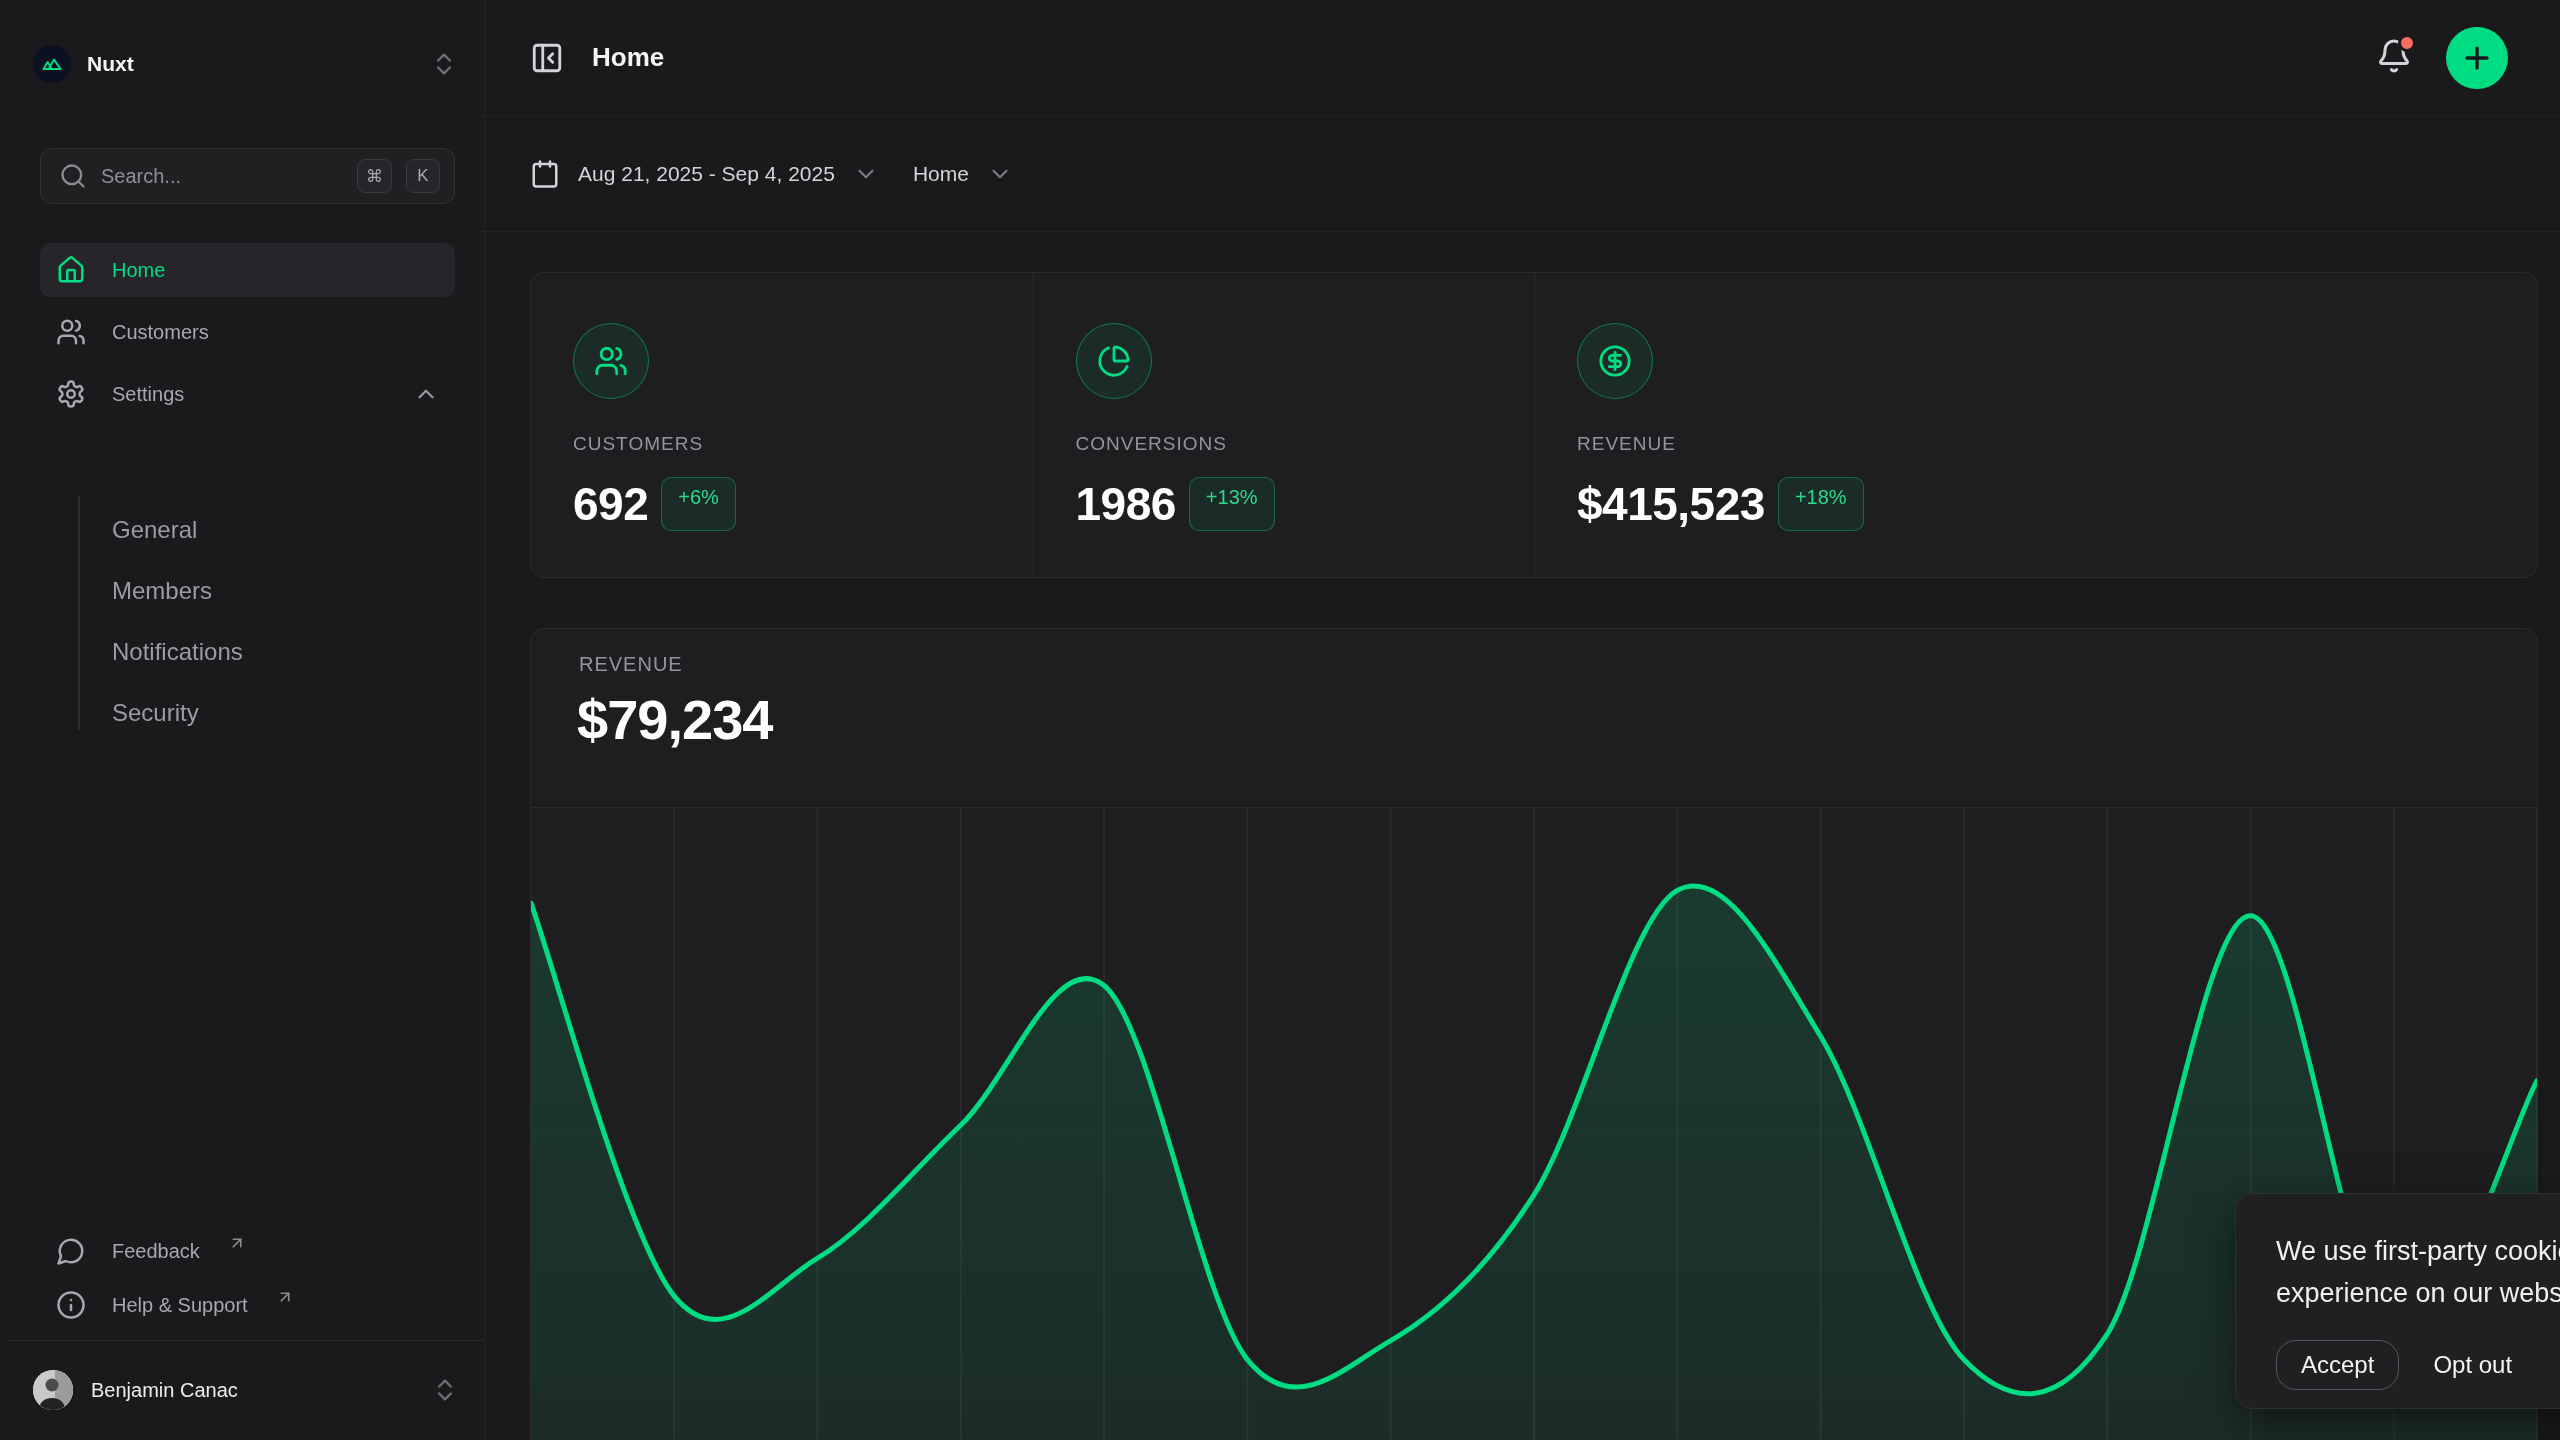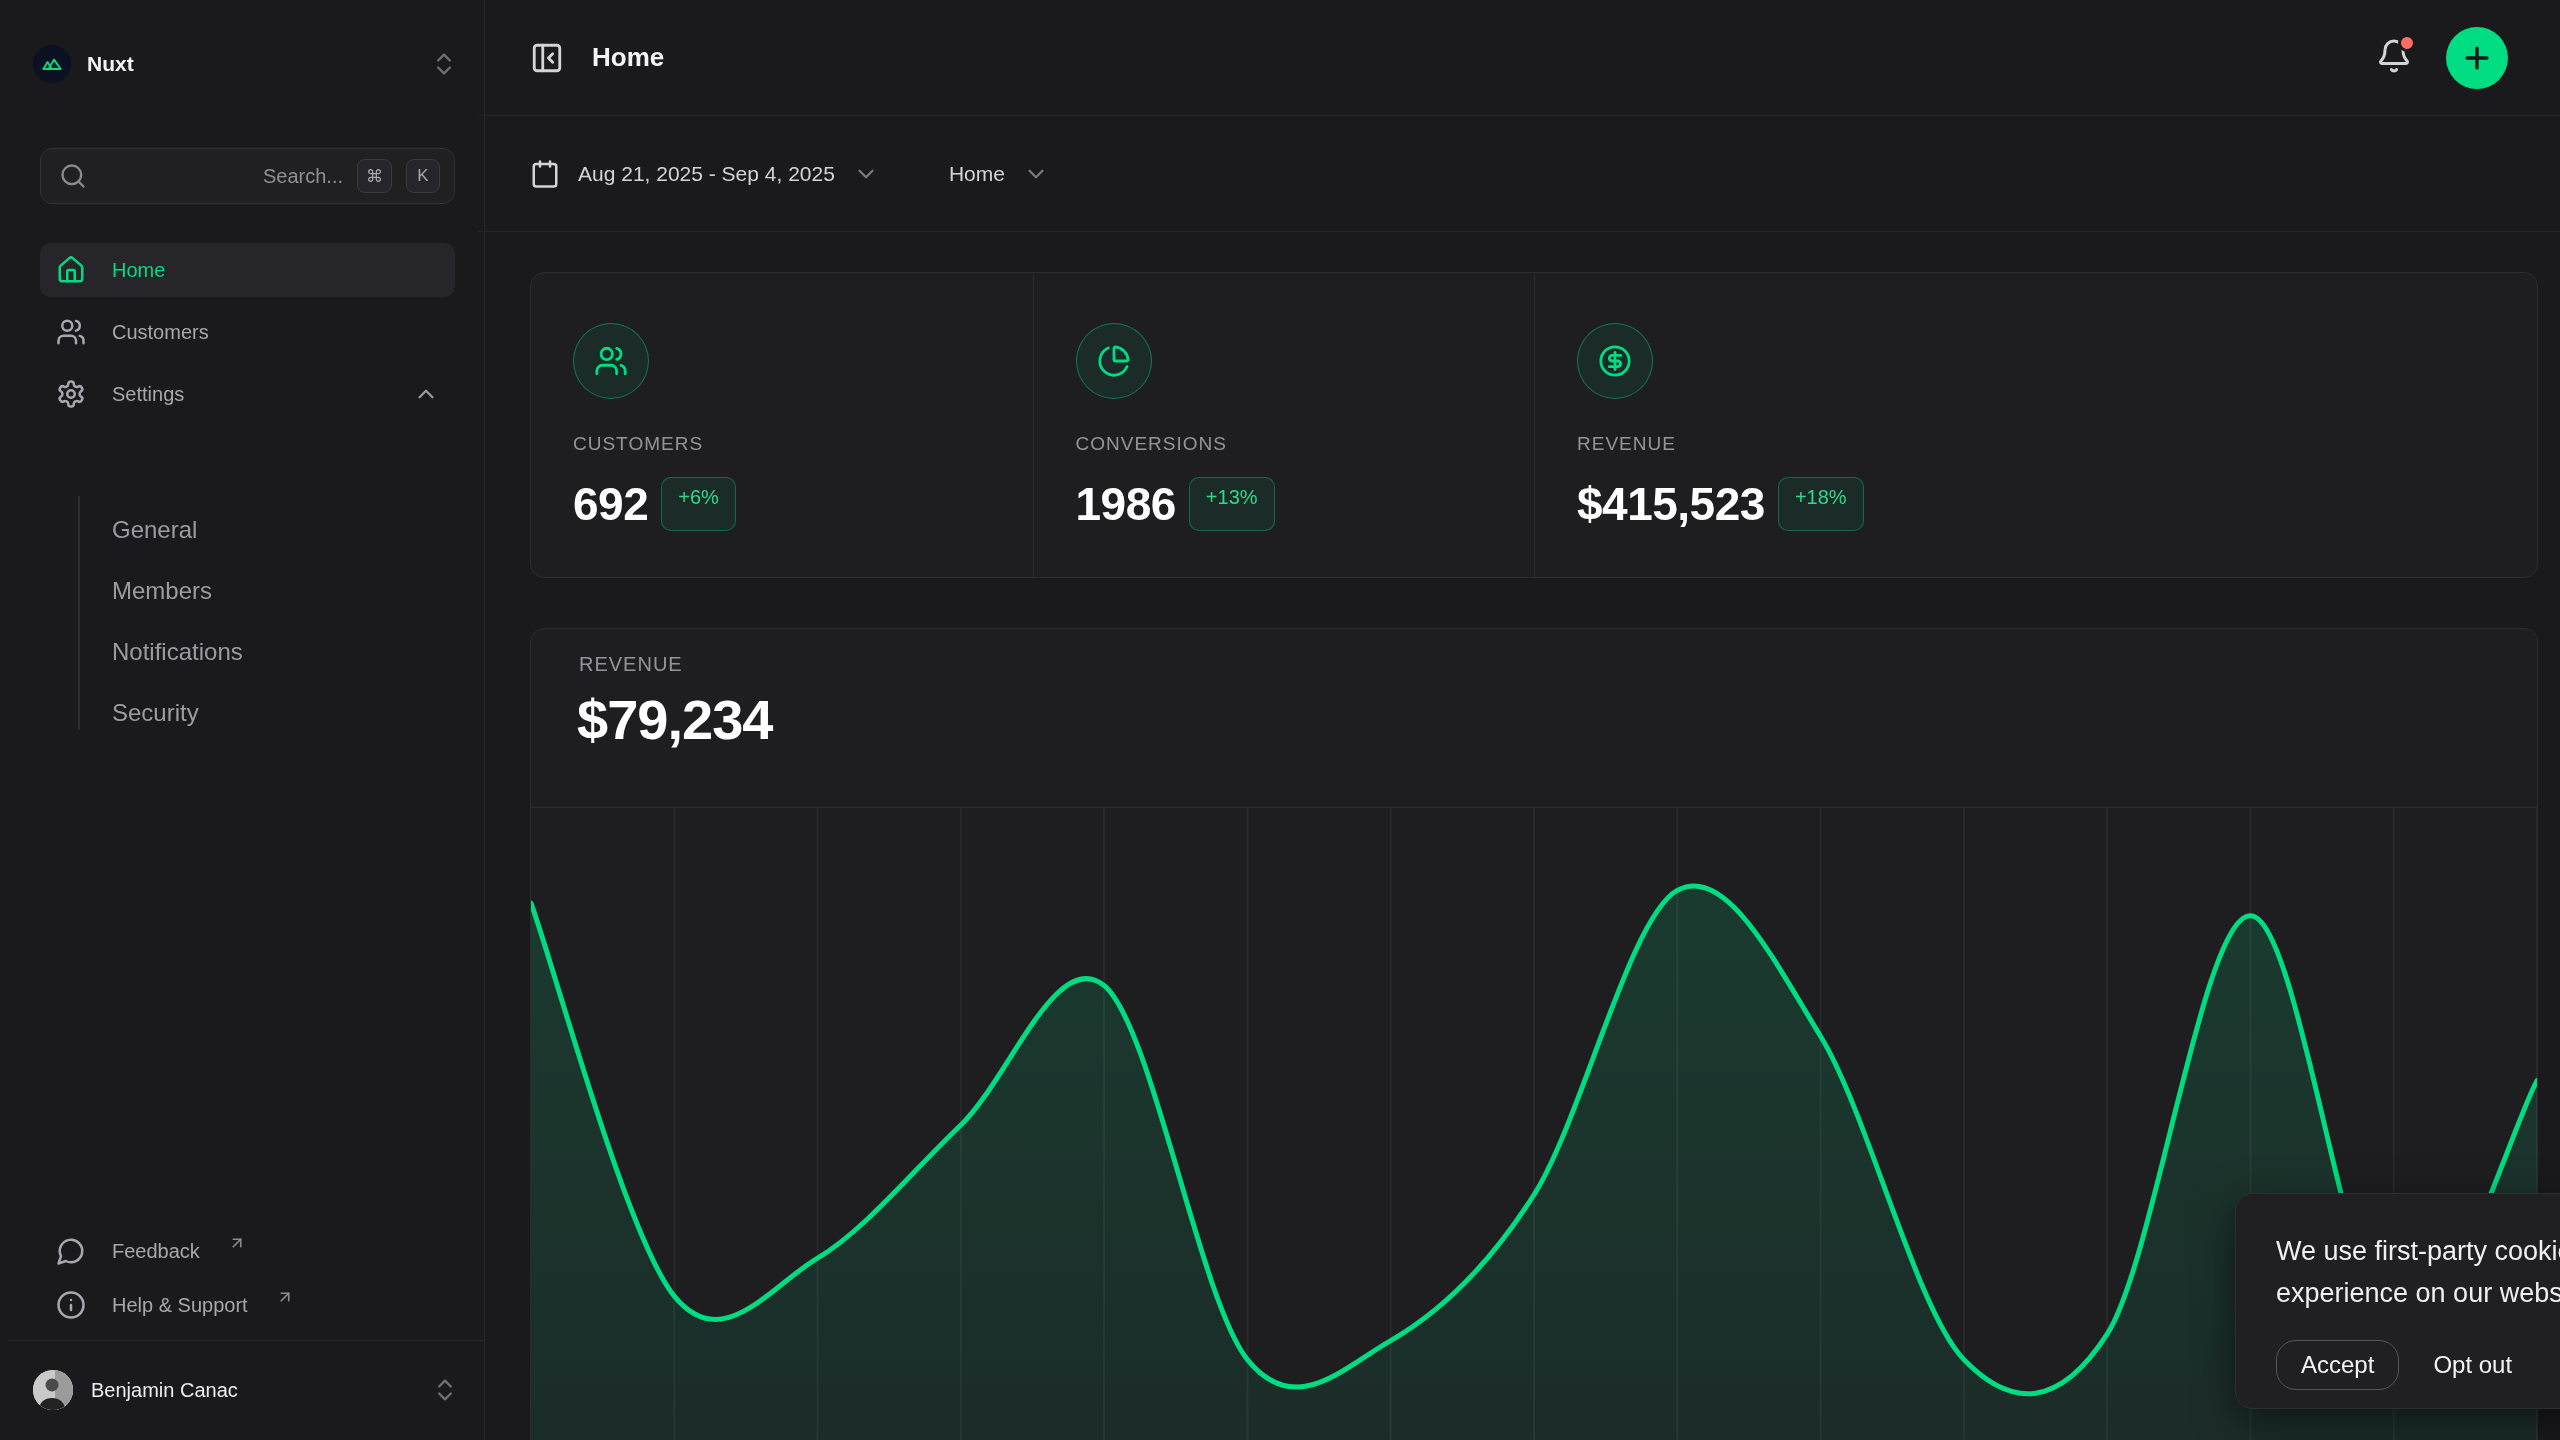--- a/index.html
+++ b/index.html
@@ -27,21 +27,21 @@
     display:flex; align-items:center; justify-content:center;
   }
   .team-name { font-size:21px; font-weight:600; color:#f4f4f5; }
   .team-btn .sel { margin-left:auto; color:#6f6f76; }
 
   .searchbox {
     position:absolute; left:33px; top:148px; width:415px; height:56px;
     border:1px solid #313136; background:#202023; border-radius:12px;
     display:flex; align-items:center; padding:0 14px 0 18px; gap:14px; cursor:text;
   }
-  .searchbox .ph { font-size:20px; color:#8f8f96; flex:1;text-align:right; }
+  .searchbox .ph { font-size:20px; color:#8f8f96; flex:1; }
   .kbd {
     min-width:34px; height:34px; padding:0 8px; border-radius:8px;
     background:#26262a; border:1px solid #3a3a3f; color:#a7a7ae;
     display:flex; align-items:center; justify-content:center; font-size:17px;
   }
 
   .nav { position:absolute; left:33px; top:243px; width:415px; display:flex; flex-direction:column; gap:8px; }
   .nav-item {
     height:54px; border-radius:10px; display:flex; align-items:center;
     padding:0 16px; gap:26px; color:#a7a7ae; font-size:20px; cursor:pointer;
@@ -87,21 +87,21 @@
   .bell-dot {
     position:absolute; right:-4px; top:-4px; width:18px; height:18px; border-radius:50%;
     background:#fb6d62; border:3px solid #1a1a1d;
   }
   .plus-btn {
     width:62px; height:62px; border-radius:50%; background:#00dc82; border:none;
     display:flex; align-items:center; justify-content:center; cursor:pointer; color:#17181c;
   }
   .toolbar {
     position:absolute; left:0; top:116px; right:0; height:116px;
-    border-bottom:1px solid #242428; display:flex; align-items:center; padding:0 52px; gap:70px;
+    border-bottom:1px solid #242428; display:flex; align-items:center; padding:0 52px; gap:34px;
   }
   .range-btn, .gran-btn {
     display:flex; align-items:center; gap:18px; cursor:pointer;
     color:#d4d4d8; font-size:21px; font-weight:500; background:none; border:none;
     font-family:"Liberation Sans", sans-serif;
   }
   .chev { color:#7b7b82; }
 
   
   .stats-card {

